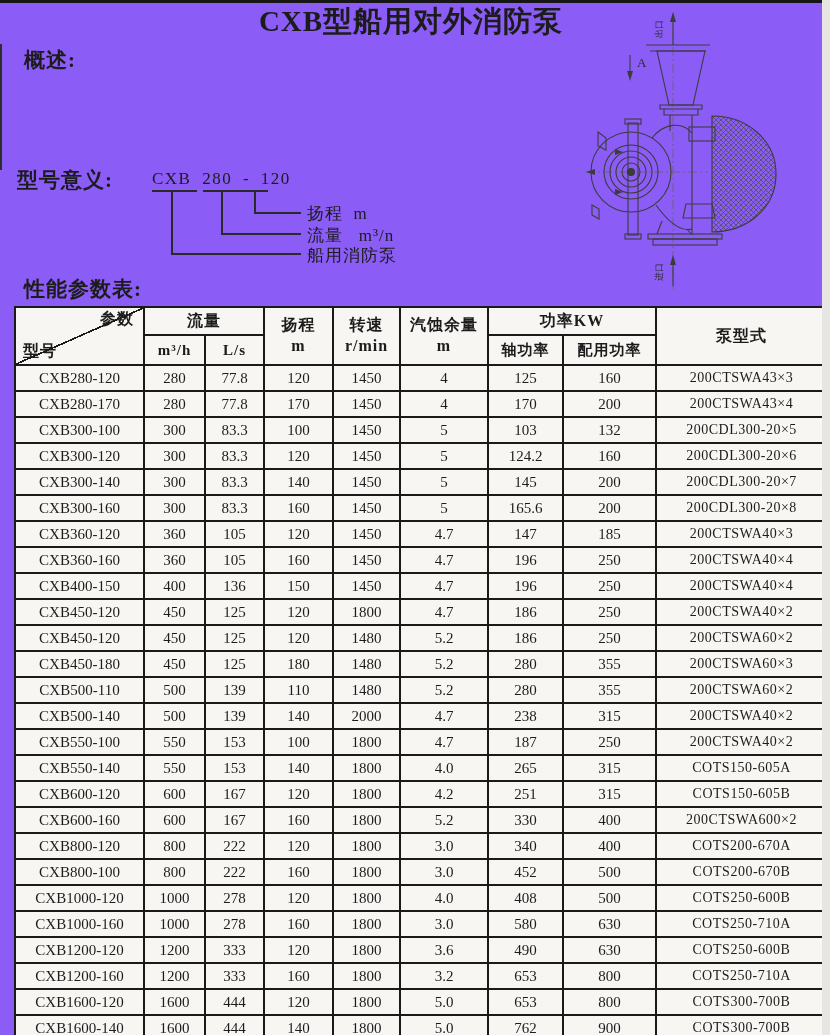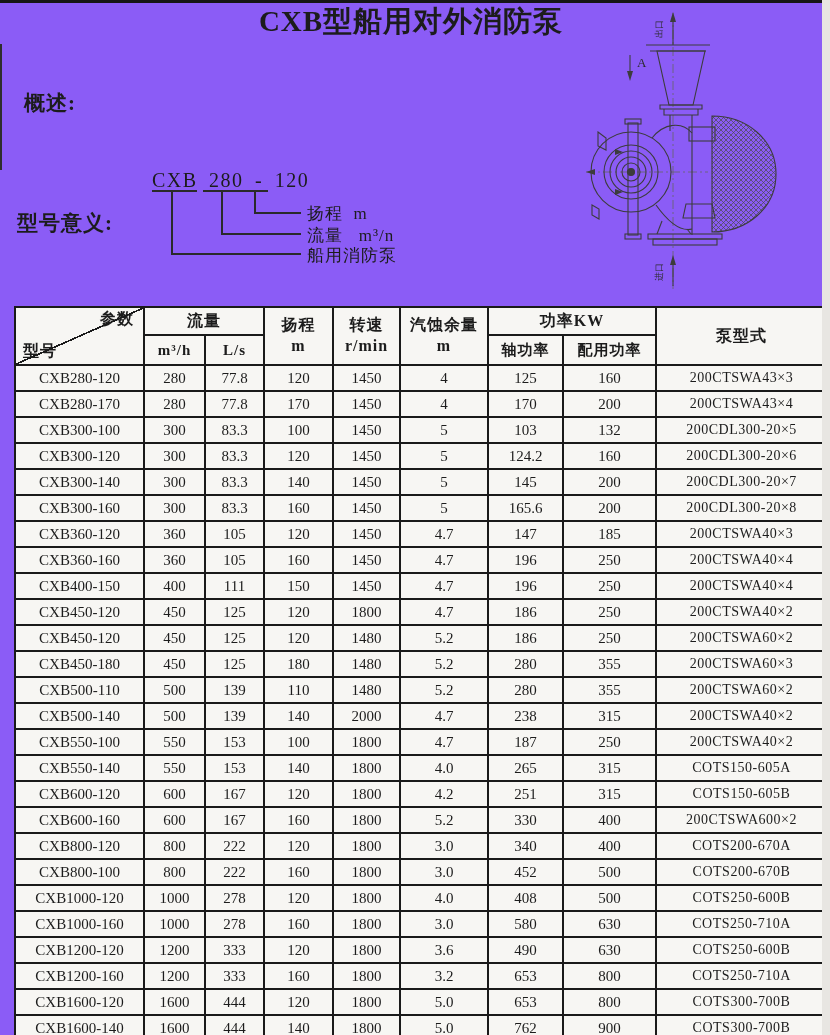--- a/index.html
+++ b/index.html
@@ -14,35 +14,35 @@
     background:#8b5cf6;
     overflow:hidden;
   }
   .top-rule{position:absolute;left:0;top:0;width:830px;height:3px;background:#161616;}
   .left-rule{position:absolute;left:0;top:44px;width:2px;height:126px;background:#2e2e2e;}
 
   .page-title{
     position:absolute;left:0;right:0;top:2px;
     text-align:center;font-size:29px;font-weight:bold;letter-spacing:1px;
   }
-  .sec-head{position:absolute;font-size:21px;font-weight:bold;letter-spacing:1px;margin-top:43px;}
+  .sec-head{position:absolute;font-size:21px;font-weight:bold;letter-spacing:1px;}
   #overview-head{left:24px;top:46px;}
   #model-head{left:17px;top:166px;}
   #table-head{left:24px;top:275px;}
 
   .body-text{
     position:absolute;left:17px;top:83px;width:572px;
     font-size:21px;line-height:29px;letter-spacing:0.5px;
     white-space:pre-line;
   }
 
   
   .model-code{
     position:absolute;left:152px;top:169px;
-    font-size:20px;letter-spacing:1.5px;word-spacing:5px;
+    font-size:17px;letter-spacing:1.5px;word-spacing:5px;
   }
   .uline{position:absolute;height:2px;background:#2a2a2a;}
   .vline{position:absolute;width:2px;background:#2a2a2a;}
   .hline{position:absolute;height:2px;background:#2a2a2a;}
   .callout-label{position:absolute;font-size:17px;letter-spacing:1px;white-space:pre;}
 
   
   .pump-svg{position:absolute;left:586px;top:5px;}
 
   
@@ -282,21 +282,21 @@
           <td>160</td>
           <td>1450</td>
           <td>4.7</td>
           <td>196</td>
           <td>250</td>
           <td>200CTSWA40×4</td>
         </tr>
         <tr>
           <td>CXB400-150</td>
           <td>400</td>
-          <td>111</td>
+          <td>136</td>
           <td>150</td>
           <td>1450</td>
           <td>4.7</td>
           <td>196</td>
           <td>250</td>
           <td>200CTSWA40×4</td>
         </tr>
         <tr>
           <td>CXB450-120</td>
           <td>450</td>

